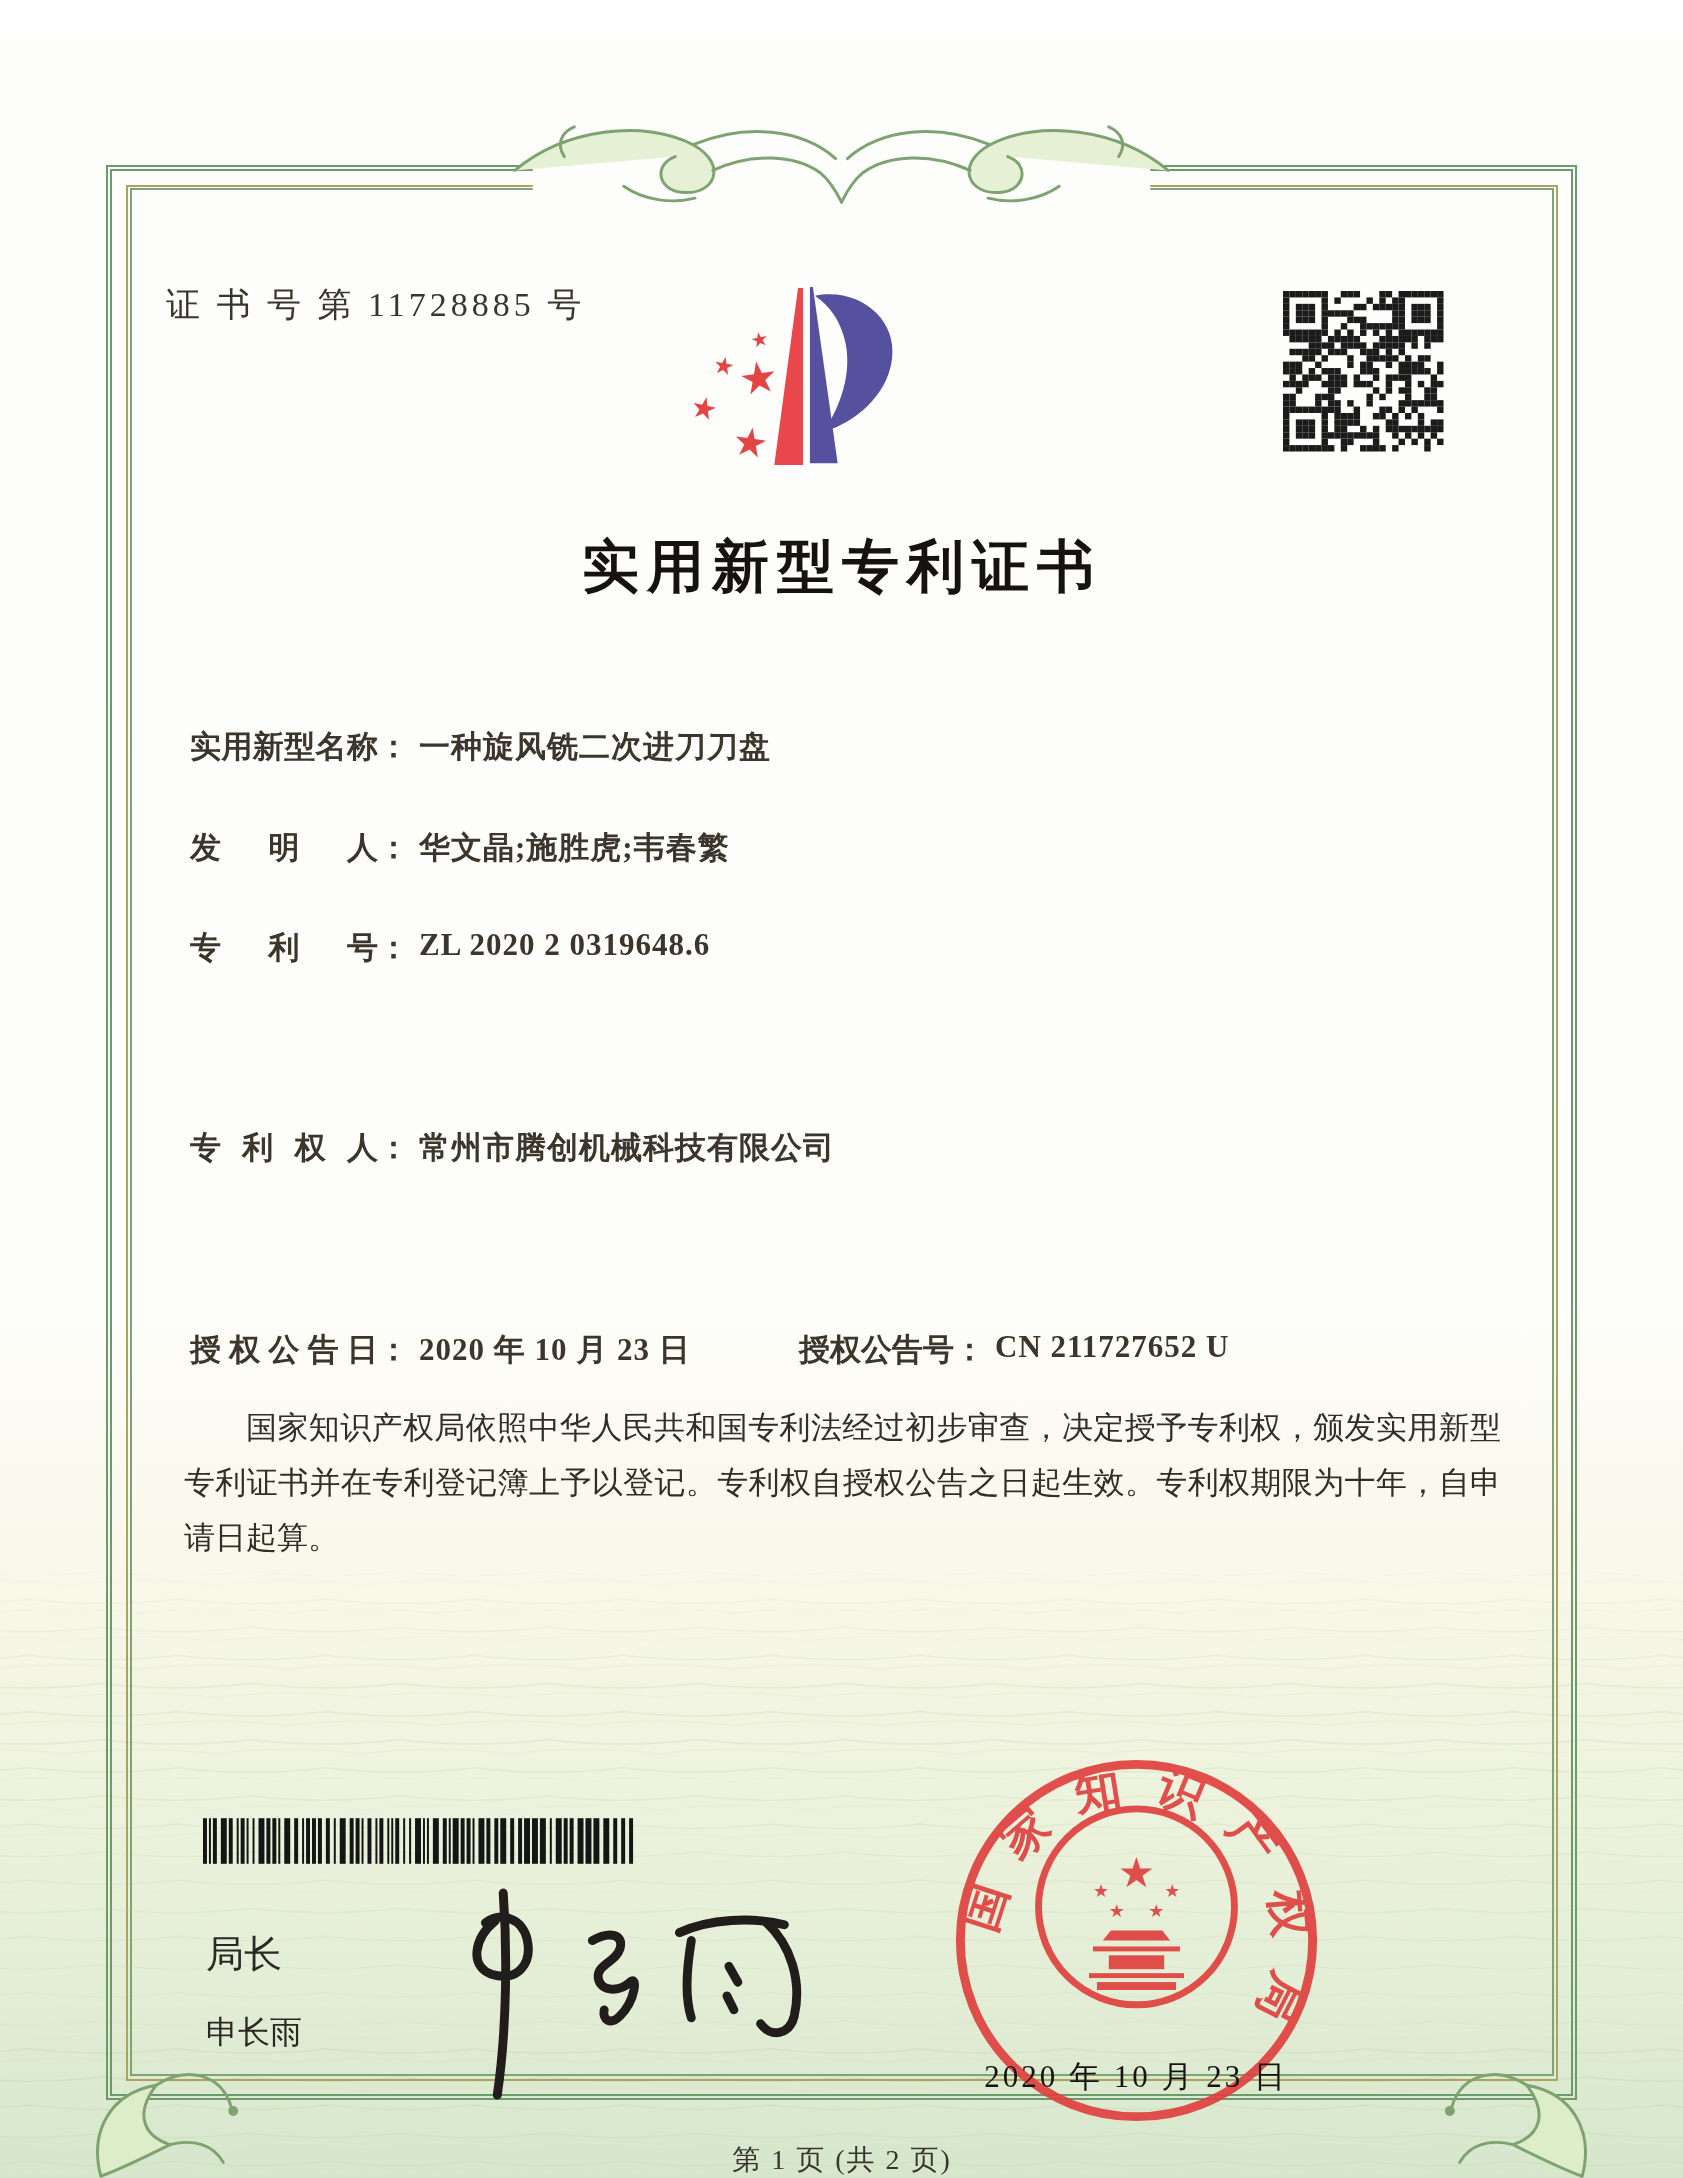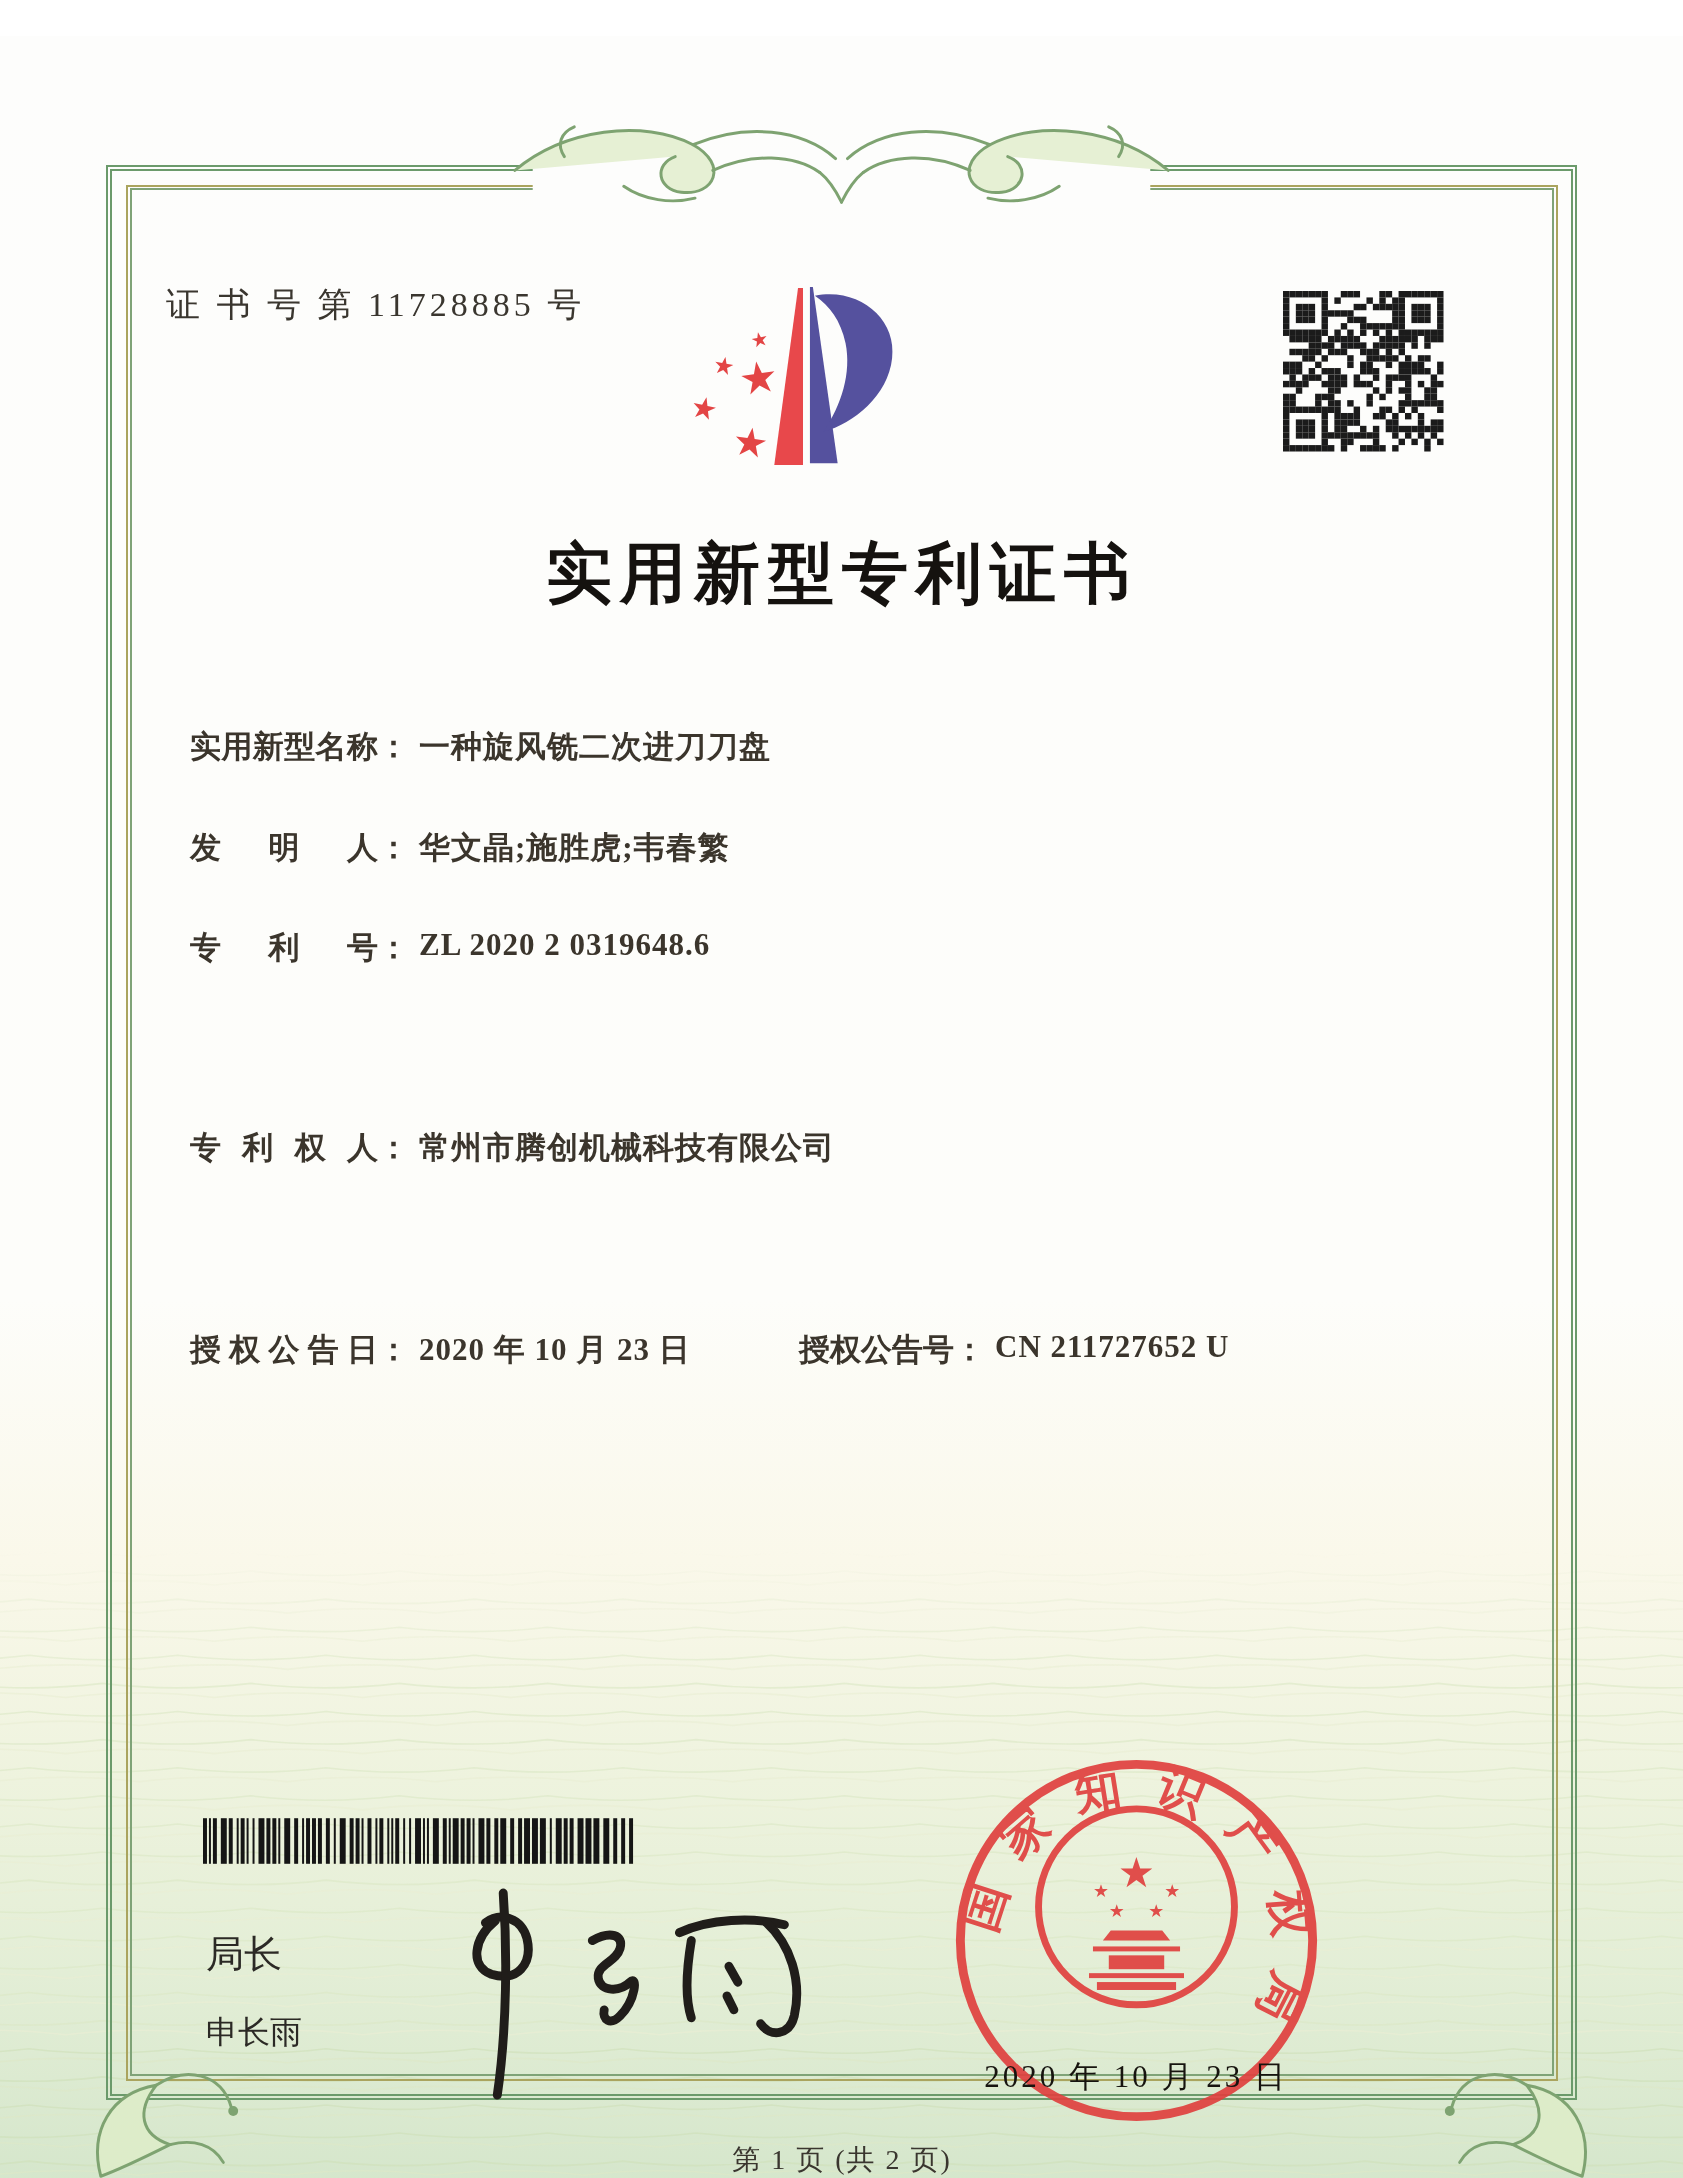--- a/index.html
+++ b/index.html
@@ -13,21 +13,21 @@
   
   #waves{left:0;top:1515px;width:1683px;height:663px;pointer-events:none;
     -webkit-mask-image:linear-gradient(to bottom,transparent 0,#000 20%);
     mask-image:linear-gradient(to bottom,transparent 0,#000 20%);}
   
   .frame-outer{left:106px;top:129px;width:1471px;height:1935px;border:6px double #6b9a6b;box-sizing:border-box;}
   .frame-inner{left:126px;top:149px;width:1432px;height:1896px;border:2px solid #aaa45e;box-sizing:border-box;}
   .frame-inner2{left:130px;top:152px;width:1424px;height:1888px;border:2px solid #7fa377;box-sizing:border-box;}
   
   .certno{left:166px;top:246px;font-size:34px;letter-spacing:4px;color:#3a362f;}
-  .title{left:50px;top:493px;width:1584px;text-align:center;font-size:66px;font-weight:bold;
+  .title{left:50px;top:493px;width:1584px;text-align:center;font-size:57px;font-weight:bold;
          letter-spacing:8px;color:#15120f;}
   
   .row{left:190px;height:44px;font-size:31px;color:#3b352c;white-space:nowrap;font-weight:bold;}
   .lbl{display:inline-block;width:188px;text-align:justify;text-align-last:justify;vertical-align:top;}
   .colon{display:inline-block;vertical-align:top;}
   .val{display:inline-block;margin-left:10px;vertical-align:top;letter-spacing:1px;}
   .pair2{position:absolute;left:609px;top:0;white-space:nowrap;}
   
   .paras{left:184px;top:1364px;width:1317px;font-size:31px;line-height:55px;color:#322d26;text-align:justify;}
   .paras p{margin:0;text-indent:2em;}
@@ -522,20 +522,21 @@
     <span class="lbl">专利权人</span><span class="colon">：</span><span class="val">常州市腾创机械科技有限公司</span>
   </div>
   <div class="abs row" style="top:1293px;">
     <span class="lbl">授权公告日</span><span class="colon">：</span><span class="val">2020 年 10 月 23 日</span>
     <span class="pair2">
       <span>授权公告号</span><span class="colon">：</span><span class="val">CN 211727652 U</span>
     </span>
   </div>
 
   <div class="abs paras">
+    <p>国家知识产权局依照中华人民共和国专利法经过初步审查，决定授予专利权，颁发实用新型专利证书并在专利登记簿上予以登记。专利权自授权公告之日起生效。专利权期限为十年，自申请日起算。</p>
   </div>
 
   <svg id="barcode" class="abs" width="436" height="46" viewBox="0 0 440 46">
       <rect x="0" y="0" width="4" height="46" fill="#151515"></rect>
       <rect x="6" y="0" width="2" height="46" fill="#151515"></rect>
       <rect x="10" y="0" width="4" height="46" fill="#151515"></rect>
       <rect x="18" y="0" width="6" height="46" fill="#151515"></rect>
       <rect x="26" y="0" width="4" height="46" fill="#151515"></rect>
       <rect x="34" y="0" width="2" height="46" fill="#151515"></rect>
       <rect x="38" y="0" width="4" height="46" fill="#151515"></rect>

